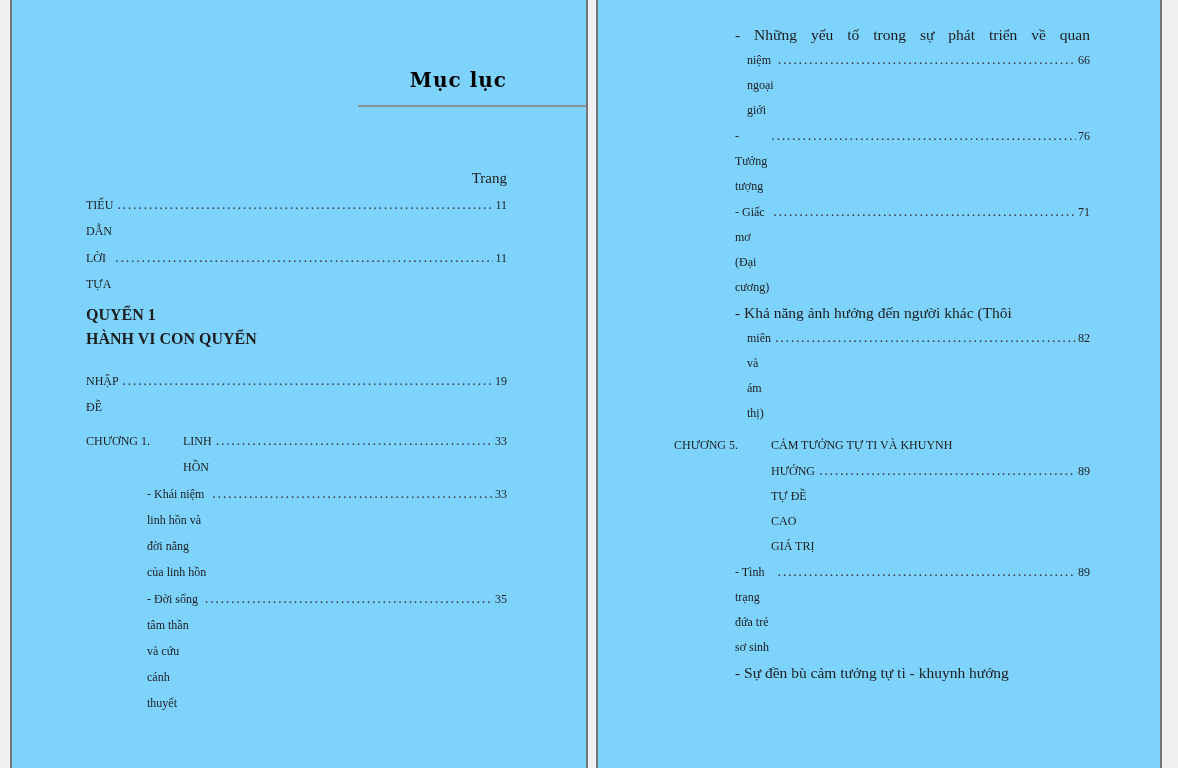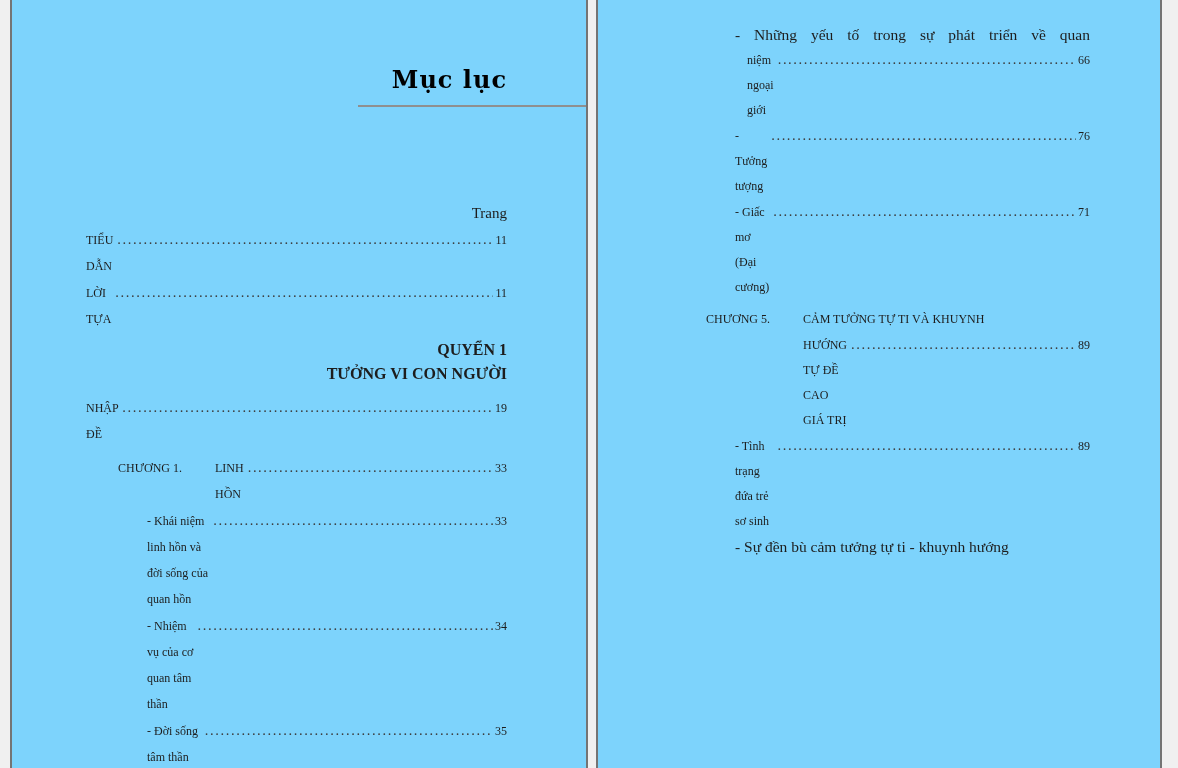--- a/index.html
+++ b/index.html
@@ -17,34 +17,34 @@
 
   .page { background: #7dd3fc; height: 768px; overflow: hidden; position: relative; }
   .page-left  { width: 574px; flex: 0 0 574px; padding: 0 79px 0 74px; }
   .page-right { width: 562px; flex: 0 0 562px; padding: 22px 70px 0 76px; }
 
   
   .doc-title {
     margin: 62px 0 0 0;
     font-family: "DejaVu Serif", serif;
     font-weight: 700;
-    font-size: 24px;
+    font-size: 20px;
     line-height: 36px;
     text-align: right;
     letter-spacing: 1px;
     color: #000;
   }
   .title-rule {
     height: 2px; background: #8f8f8f;
     margin-top: 7px;
     margin-left: 272px;
     margin-right: -79px;
   }
   .col-header {
-    margin-top: 93px;
+    margin-top: 58px;
     text-align: right;
     font-size: 15px;
     line-height: 26px;
   }
 
   
   .toc { }
   .row {
     display: flex;
     align-items: baseline;
@@ -57,28 +57,28 @@
 
   .t { white-space: pre-wrap; flex: 0 1 auto; }
   .ch-num { flex: 0 0 auto; min-width: 97px; white-space: pre; }
   .dots { flex: 1 1 auto; overflow: hidden; white-space: nowrap; min-width: 6px; margin: 0 2px 0 4px; color: #3c3c3c; }
   .dots::after {
     content: "..................................................................................................................................................................................................";
     font-size: 14.5px; letter-spacing: 1.6px;
   }
   .pg { flex: 0 0 auto; }
 
-  .entry.chapter { margin-top: 7px; margin-left: 32px; }
-  .entry.plain.gap-above { margin-top: 8px; }
+  .entry.chapter { margin-top: 7px; }
+  .entry.plain.gap-above { margin-top: 16px; }
   .sub .row, .sub .first-line { padding-left: 61px; }
   .sub .row.cont { padding-left: 73px; }
   .chapter .row.ch-cont { padding-left: 97px; }
 
   .part-heading {
-    text-align: right;
+    text-align: left;
     font-weight: 700;
     font-size: 16px;
     margin: 6px 0 0 0;
   }
   .part-line { line-height: 24px; }
 </style>
 </head>
 <body>
 
 <div class="strip-left"></div>
@@ -97,49 +97,42 @@
       </div>
       <div class="entry plain">
         <div class="row">
           <span class="t">LỜI TỰA</span>
           <span class="dots"></span>
           <span class="pg">11</span>
         </div>
       </div>
       <div class="part-heading">
         <div class="part-line">QUYỂN 1</div>
-        <div class="part-line">TƯỞNG VI CON NGƯỜI</div>
+        <div class="part-line">HÀNH VI CON QUYỂN</div>
       </div>
       <div class="entry plain gap-above">
         <div class="row">
           <span class="t">NHẬP ĐỀ</span>
           <span class="dots"></span>
           <span class="pg">19</span>
         </div>
       </div>
       <div class="entry chapter">
         <div class="row">
           <span class="ch-num">CHƯƠNG 1.</span>
           <span class="t">LINH HỒN</span>
           <span class="dots"></span>
           <span class="pg">33</span>
         </div>
       </div>
       <div class="entry sub">
         <div class="row">
-          <span class="t">- Khái niệm linh hồn và đời sống của quan hồn</span>
+          <span class="t">- Khái niệm linh hồn và đời năng của linh hồn</span>
           <span class="dots"></span>
           <span class="pg">33</span>
-        </div>
-      </div>
-      <div class="entry sub">
-        <div class="row">
-          <span class="t">- Nhiệm vụ của cơ quan tâm thần</span>
-          <span class="dots"></span>
-          <span class="pg">34</span>
         </div>
       </div>
       <div class="entry sub">
         <div class="row">
           <span class="t">- Đời sống tâm thần và cứu cánh thuyết</span>
           <span class="dots"></span>
           <span class="pg">35</span>
         </div>
       </div>
     </div>
@@ -164,20 +157,28 @@
           <span class="pg">76</span>
         </div>
       </div>
       <div class="entry sub">
         <div class="row">
           <span class="t">- Giấc mơ (Đại cương)</span>
           <span class="dots"></span>
           <span class="pg">71</span>
         </div>
       </div>
+      <div class="entry sub">
+        <div class="first-line">- Khả năng ảnh hưởng đến người khác (Thôi</div>
+        <div class="row cont">
+          <span class="t">miên và ám thị)</span>
+          <span class="dots"></span>
+          <span class="pg">82</span>
+        </div>
+      </div>
       <div class="entry chapter">
         <div class="row">
           <span class="ch-num">CHƯƠNG 5.</span>
           <span class="t">CẢM TƯỞNG TỰ TI VÀ KHUYNH</span>
         </div>
         <div class="row ch-cont">
           <span class="t">HƯỚNG TỰ ĐỀ CAO GIÁ TRỊ</span>
           <span class="dots"></span>
           <span class="pg">89</span>
         </div>

